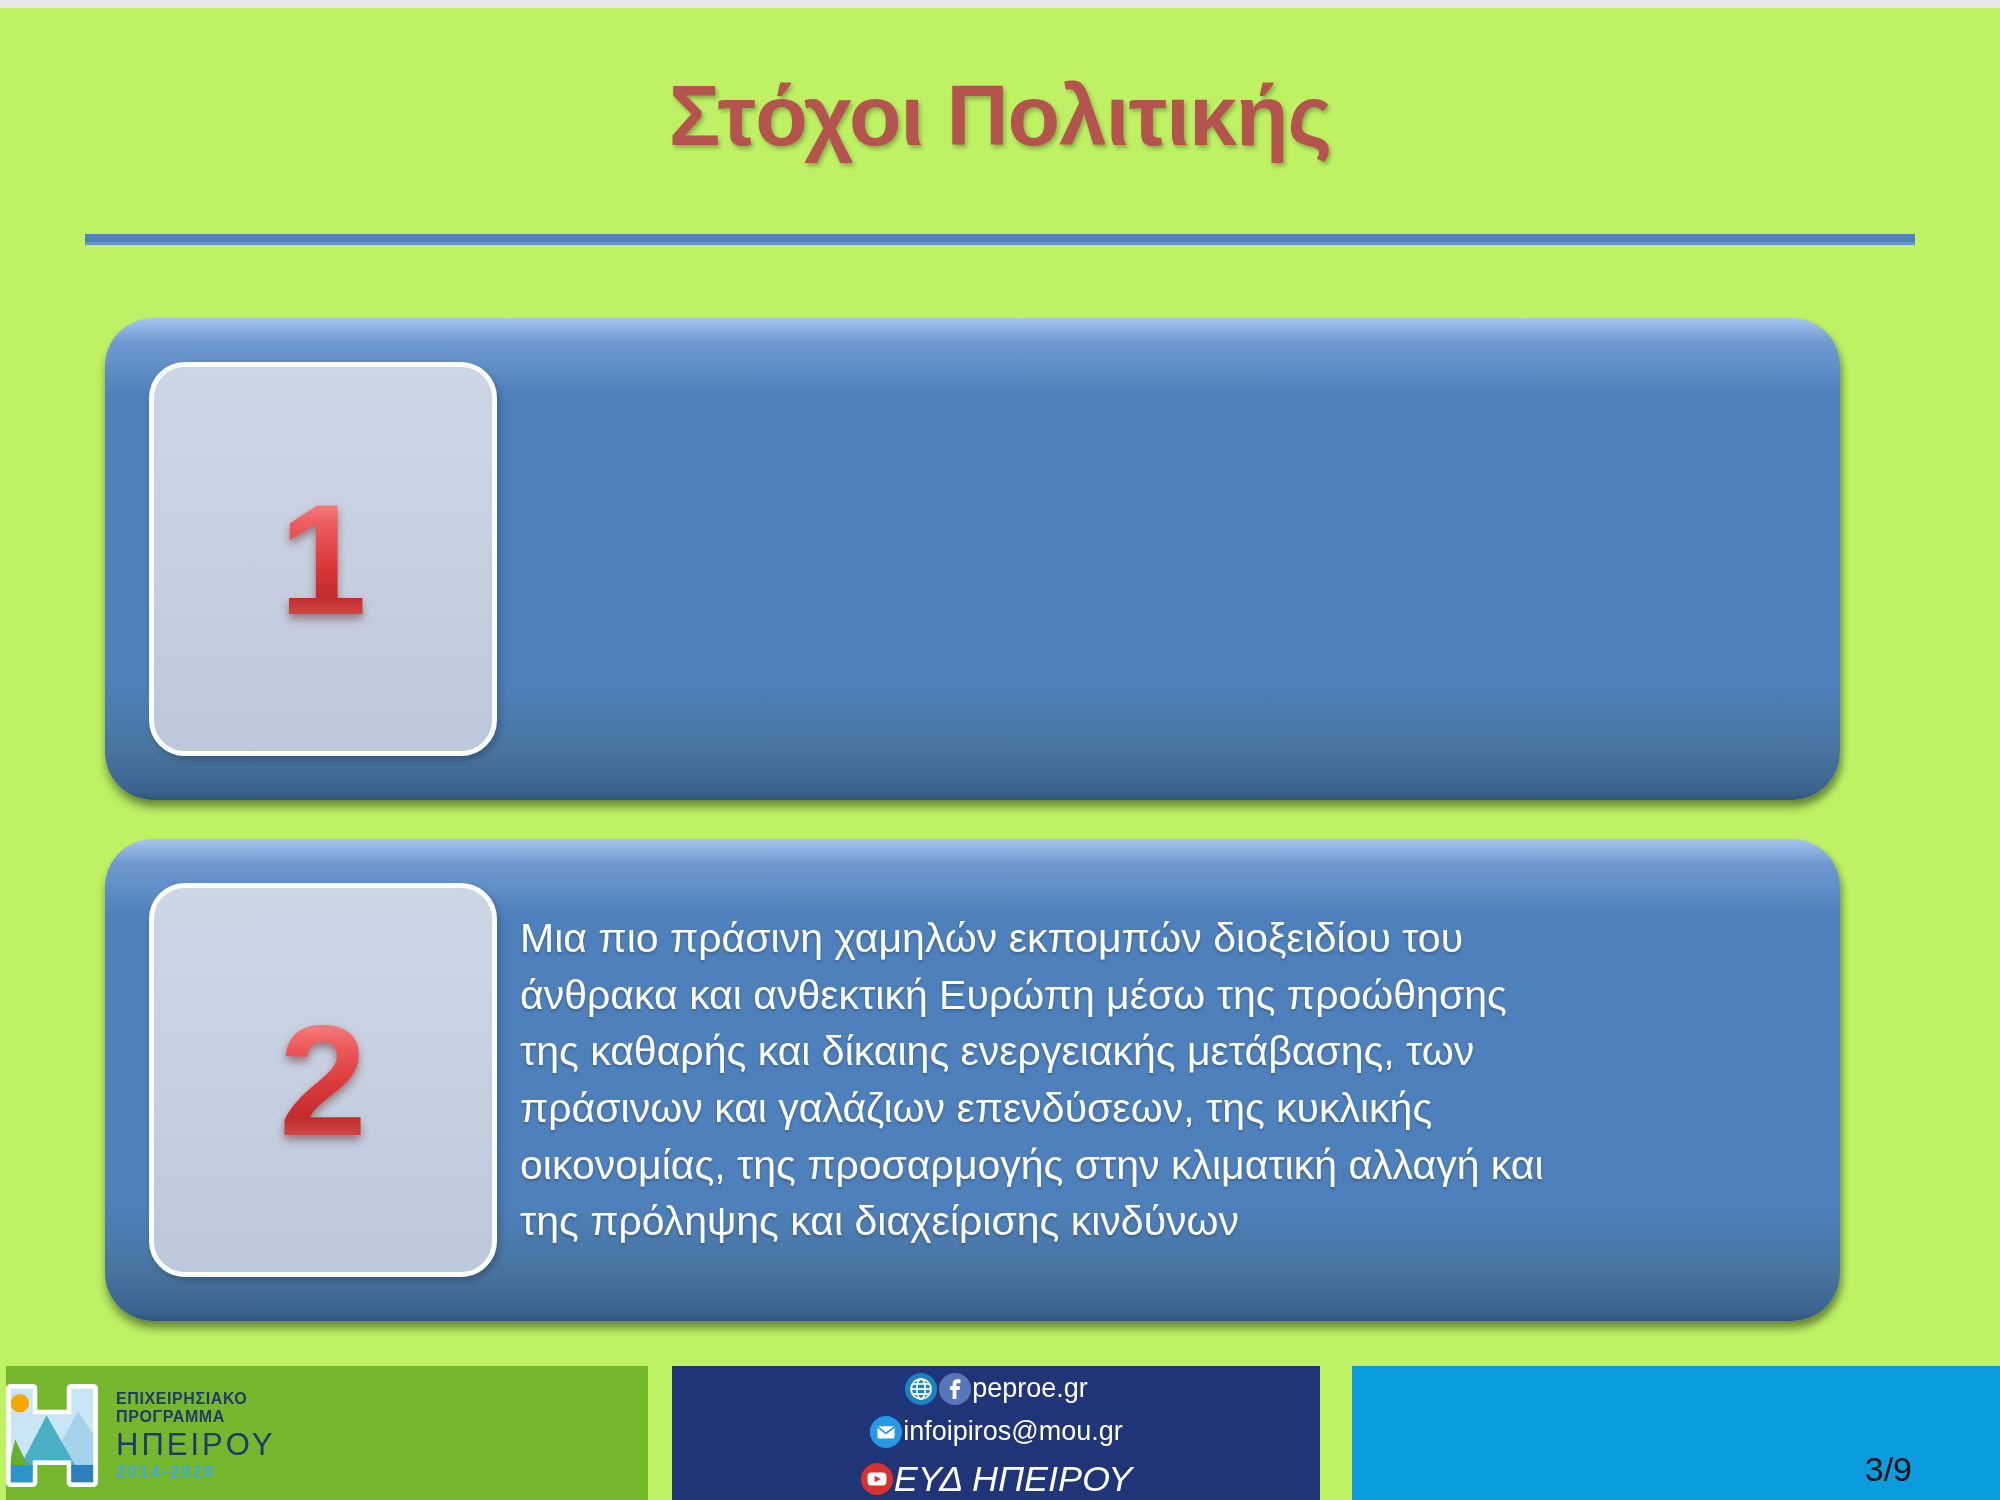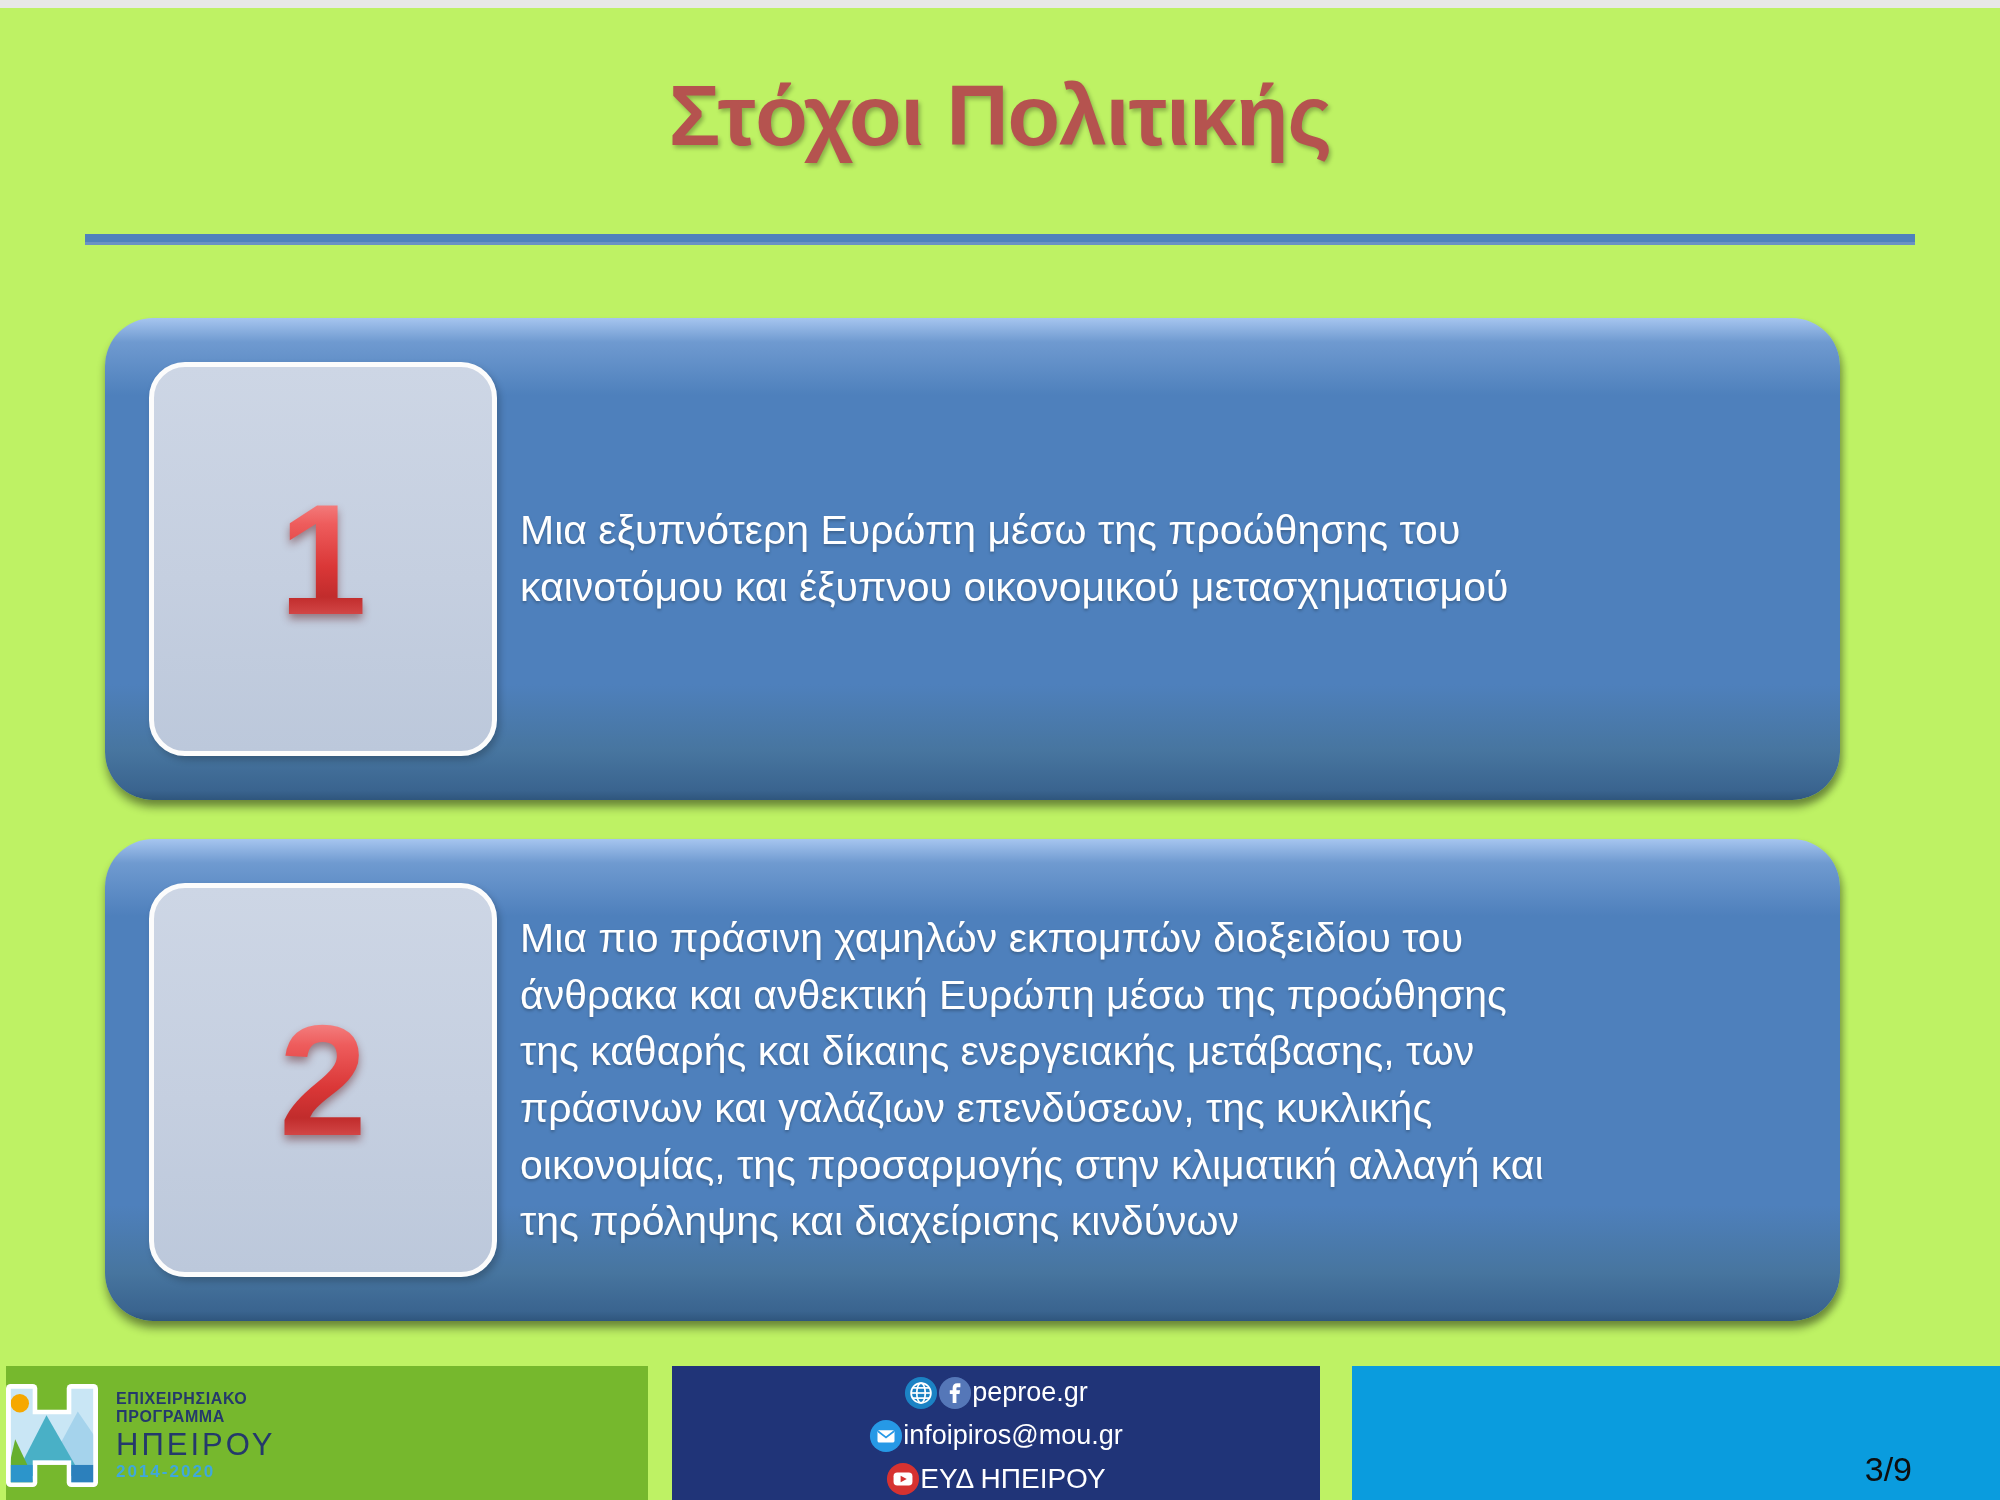--- a/index.html
+++ b/index.html
@@ -78,42 +78,40 @@
   .lg3 { font-size:31px; font-weight:400; color:#24396B; letter-spacing:3px; margin-top:2px; }
   .lg4 { font-size:17px; font-weight:700; color:#3FA8DC; letter-spacing:2px; }
 
   .f-navy {
     left:672px; width:648px; background:#203478;
     display:flex; flex-direction:column; justify-content:center; align-items:center;
     gap:9px; color:#fff;
   }
   .crow { display:flex; align-items:center; font-size:27px; }
   .crow .ico { width:34px; height:34px; display:block; }
-  .crow-yt { font-size:28px; }
+  .crow-yt { font-size:36px;font-style:italic; }
 
   .f-blue { left:1352px; width:648px; background:#0A9CDE; }
   .page-num {
     position:absolute; right:88px; bottom:16px;
     font-size:34px; color:#0e0e0e;
   }
 </style>
 </head>
 <body>
 
 <div class="slide">
 
   <h1 class="title">Στόχοι Πολιτικής</h1>
   <div class="title-underline"></div>
 
   <div class="obox obox-1">
     <div class="tile">
       <span class="num">1</span>
     </div>
-    <div class="otext">Μια εξυπνότερη Ευρώπη μέσω της προώθησης του
-καινοτόμου και έξυπνου οικονομικού μετασχηματισμού</div>
   </div>
 
   <div class="obox obox-2">
     <div class="tile">
       <span class="num">2</span>
     </div>
     <div class="otext">Μια πιο πράσινη χαμηλών εκπομπών διοξειδίου του
 άνθρακα και ανθεκτική Ευρώπη μέσω της προώθησης
 της καθαρής και δίκαιης ενεργειακής μετάβασης, των
 πράσινων και γαλάζιων επενδύσεων, της κυκλικής

